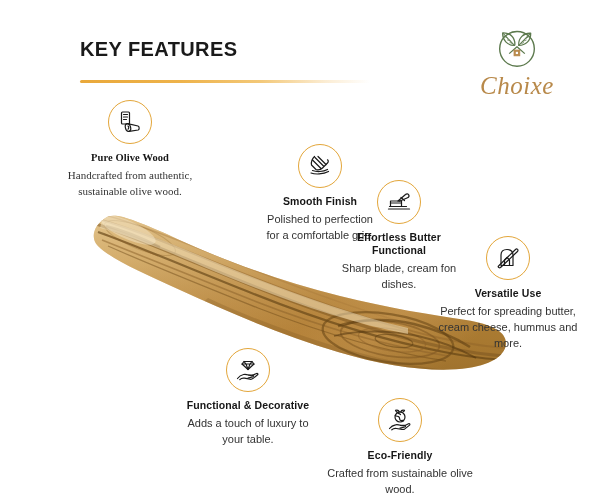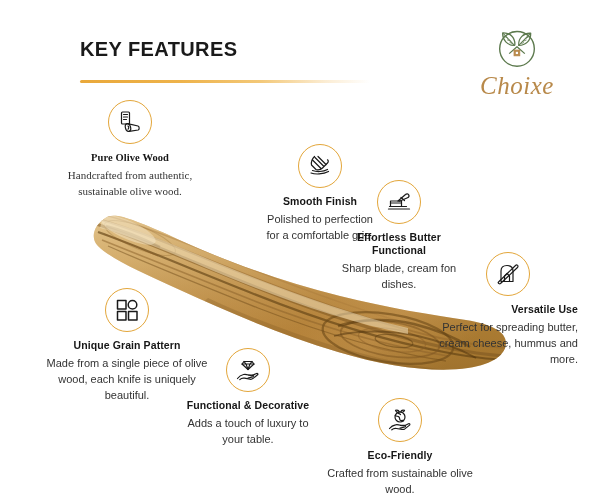--- a/index.html
+++ b/index.html
@@ -105,21 +105,21 @@
     font-size: 11px;
     color: #333333;
     line-height: 1.45;
     font-weight: 400;
   }
 
   
   #feature-0 { left: 66px;  top: 100px; width: 128px; font-family: Liberation Serif, serif; }
   #feature-1 { left: 214px; top: 144px; width: 118px; margin-left: 47px; }
   #feature-2 { left: 338px; top: 180px; width: 122px; }
-  #feature-3 { left: 438px; top: 252px; width: 140px; text-align: right; }
+  #feature-3 { left: 438px; top: 236px; width: 140px; }
   #feature-4 { left: 44px;  top: 288px; width: 166px; }
   #feature-5 { left: 176px; top: 348px; width: 144px; }
   #feature-6 { left: 326px; top: 398px; width: 148px; }
 </style>
 </head>
 <body>
 
 <div id="page">
 
   <div id="header-title">KEY FEATURES</div>
@@ -253,32 +253,20 @@
       <svg width="26" height="26" viewBox="0 0 26 26" fill="none" stroke="#1a1a1a" stroke-width="1.2" stroke-linecap="round" stroke-linejoin="round">
         <path d="M6 10 C6 6.5 8.5 4.5 12 4.5 C15.5 4.5 18 6.5 18 10 L18 20.5 L6 20.5 Z"></path>
         <path d="M9.5 20.5 L9.5 15 L12 12.5 L14.5 15 L14.5 20.5"></path>
         <path d="M3.5 21 L20.5 4.5 C21.5 3.5 23 4 23 5.2 C23 5.8 22.7 6.3 22.2 6.8 L5.5 22.5 C4.8 23 3.8 22.8 3.4 22.1 C3 21.7 3.1 21.3 3.5 21 Z"></path>
       </svg>
     </div>
     <div class="feature-title">Versatile Use</div>
     <div class="feature-desc">Perfect for spreading butter, cream cheese, hummus and more.</div>
   </div>
 
-  <div class="feature" id="feature-4">
-    <div class="feature-icon">
-      <svg width="26" height="26" viewBox="0 0 26 26" fill="none" stroke="#1a1a1a" stroke-width="1.5" stroke-linejoin="round">
-        <rect x="3.5" y="3.5" width="8.5" height="8.5"></rect>
-        <circle cx="18.5" cy="7.8" r="4.3"></circle>
-        <rect x="3.5" y="14.5" width="8.5" height="8.5"></rect>
-        <rect x="14.5" y="14.5" width="8.5" height="8.5"></rect>
-      </svg>
-    </div>
-    <div class="feature-title">Unique Grain Pattern</div>
-    <div class="feature-desc">Made from a single piece of olive wood, each knife is uniquely beautiful.</div>
-  </div>
 
   <div class="feature" id="feature-5">
     <div class="feature-icon">
       <svg width="26" height="26" viewBox="0 0 26 26" fill="none" stroke="#1a1a1a" stroke-width="1.2" stroke-linecap="round" stroke-linejoin="round">
         <path d="M9 4.5 L17 4.5 L19 7 L13 12.5 L7 7 Z"></path>
         <path d="M7 7 L19 7 M9 4.5 L11 7 L13 12.5 L15 7 L17 4.5"></path>
         <path d="M2.5 21.5 C4 19.5 6 18 8.5 17.5 C10.5 17.1 12 17.5 13.5 18 L17 18.8"></path>
         <path d="M13.5 18 L17.5 18 C18.5 18 18.8 19.4 17.8 19.8 L13 21"></path>
         <path d="M17.5 18.4 L21.5 16.5 C22.5 16 23.3 17 22.6 17.8 L17.8 21.6 C17 22.2 16 22.4 15 22.2 L9.5 21.2 C7.8 20.9 6 21.4 4.8 22.6"></path>
       </svg>

